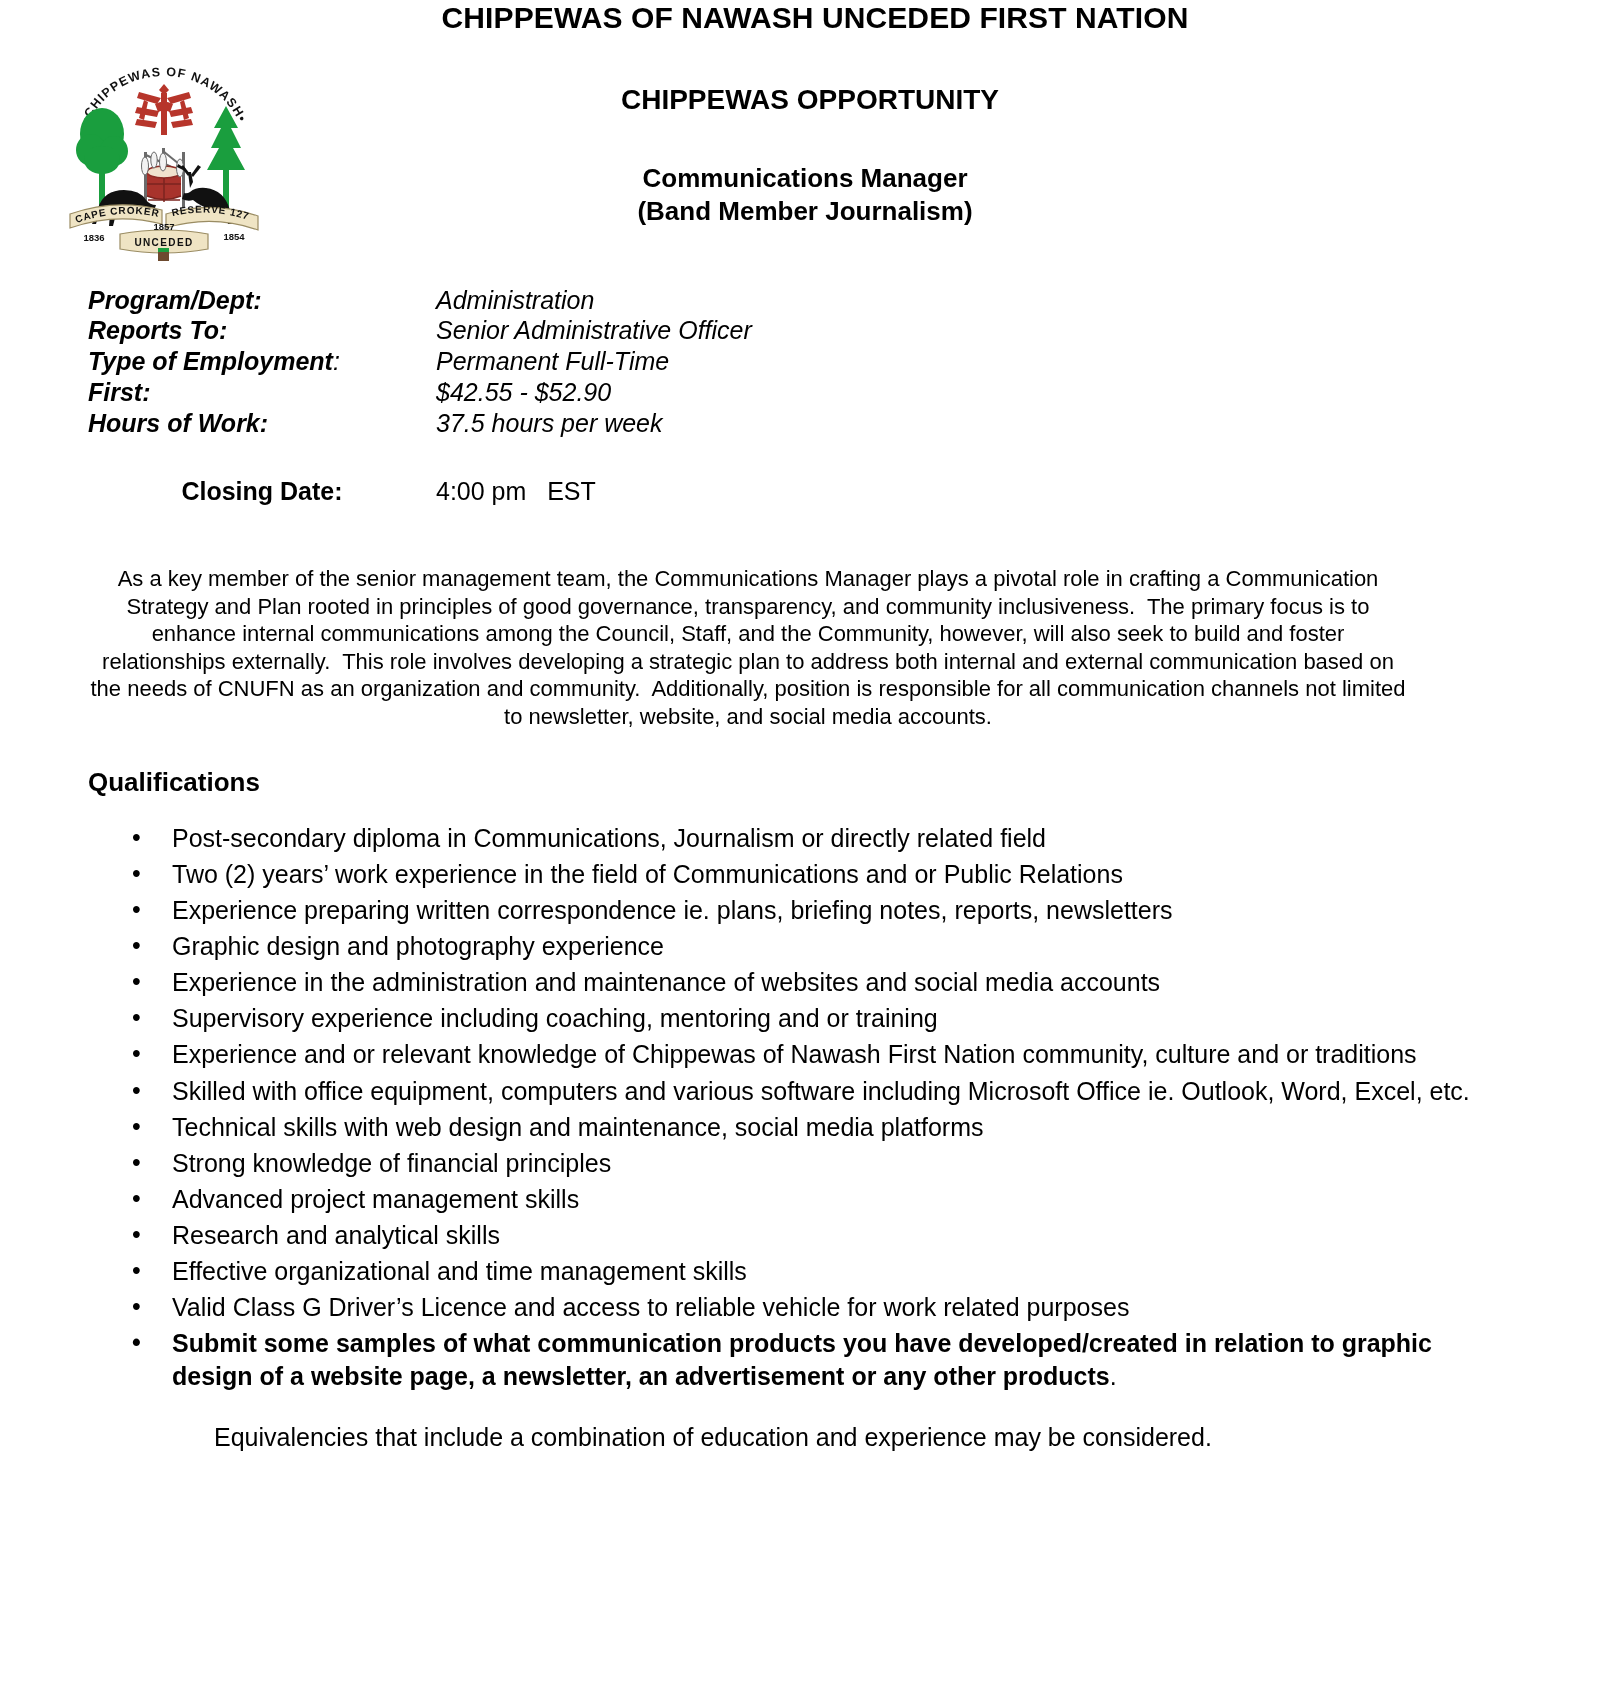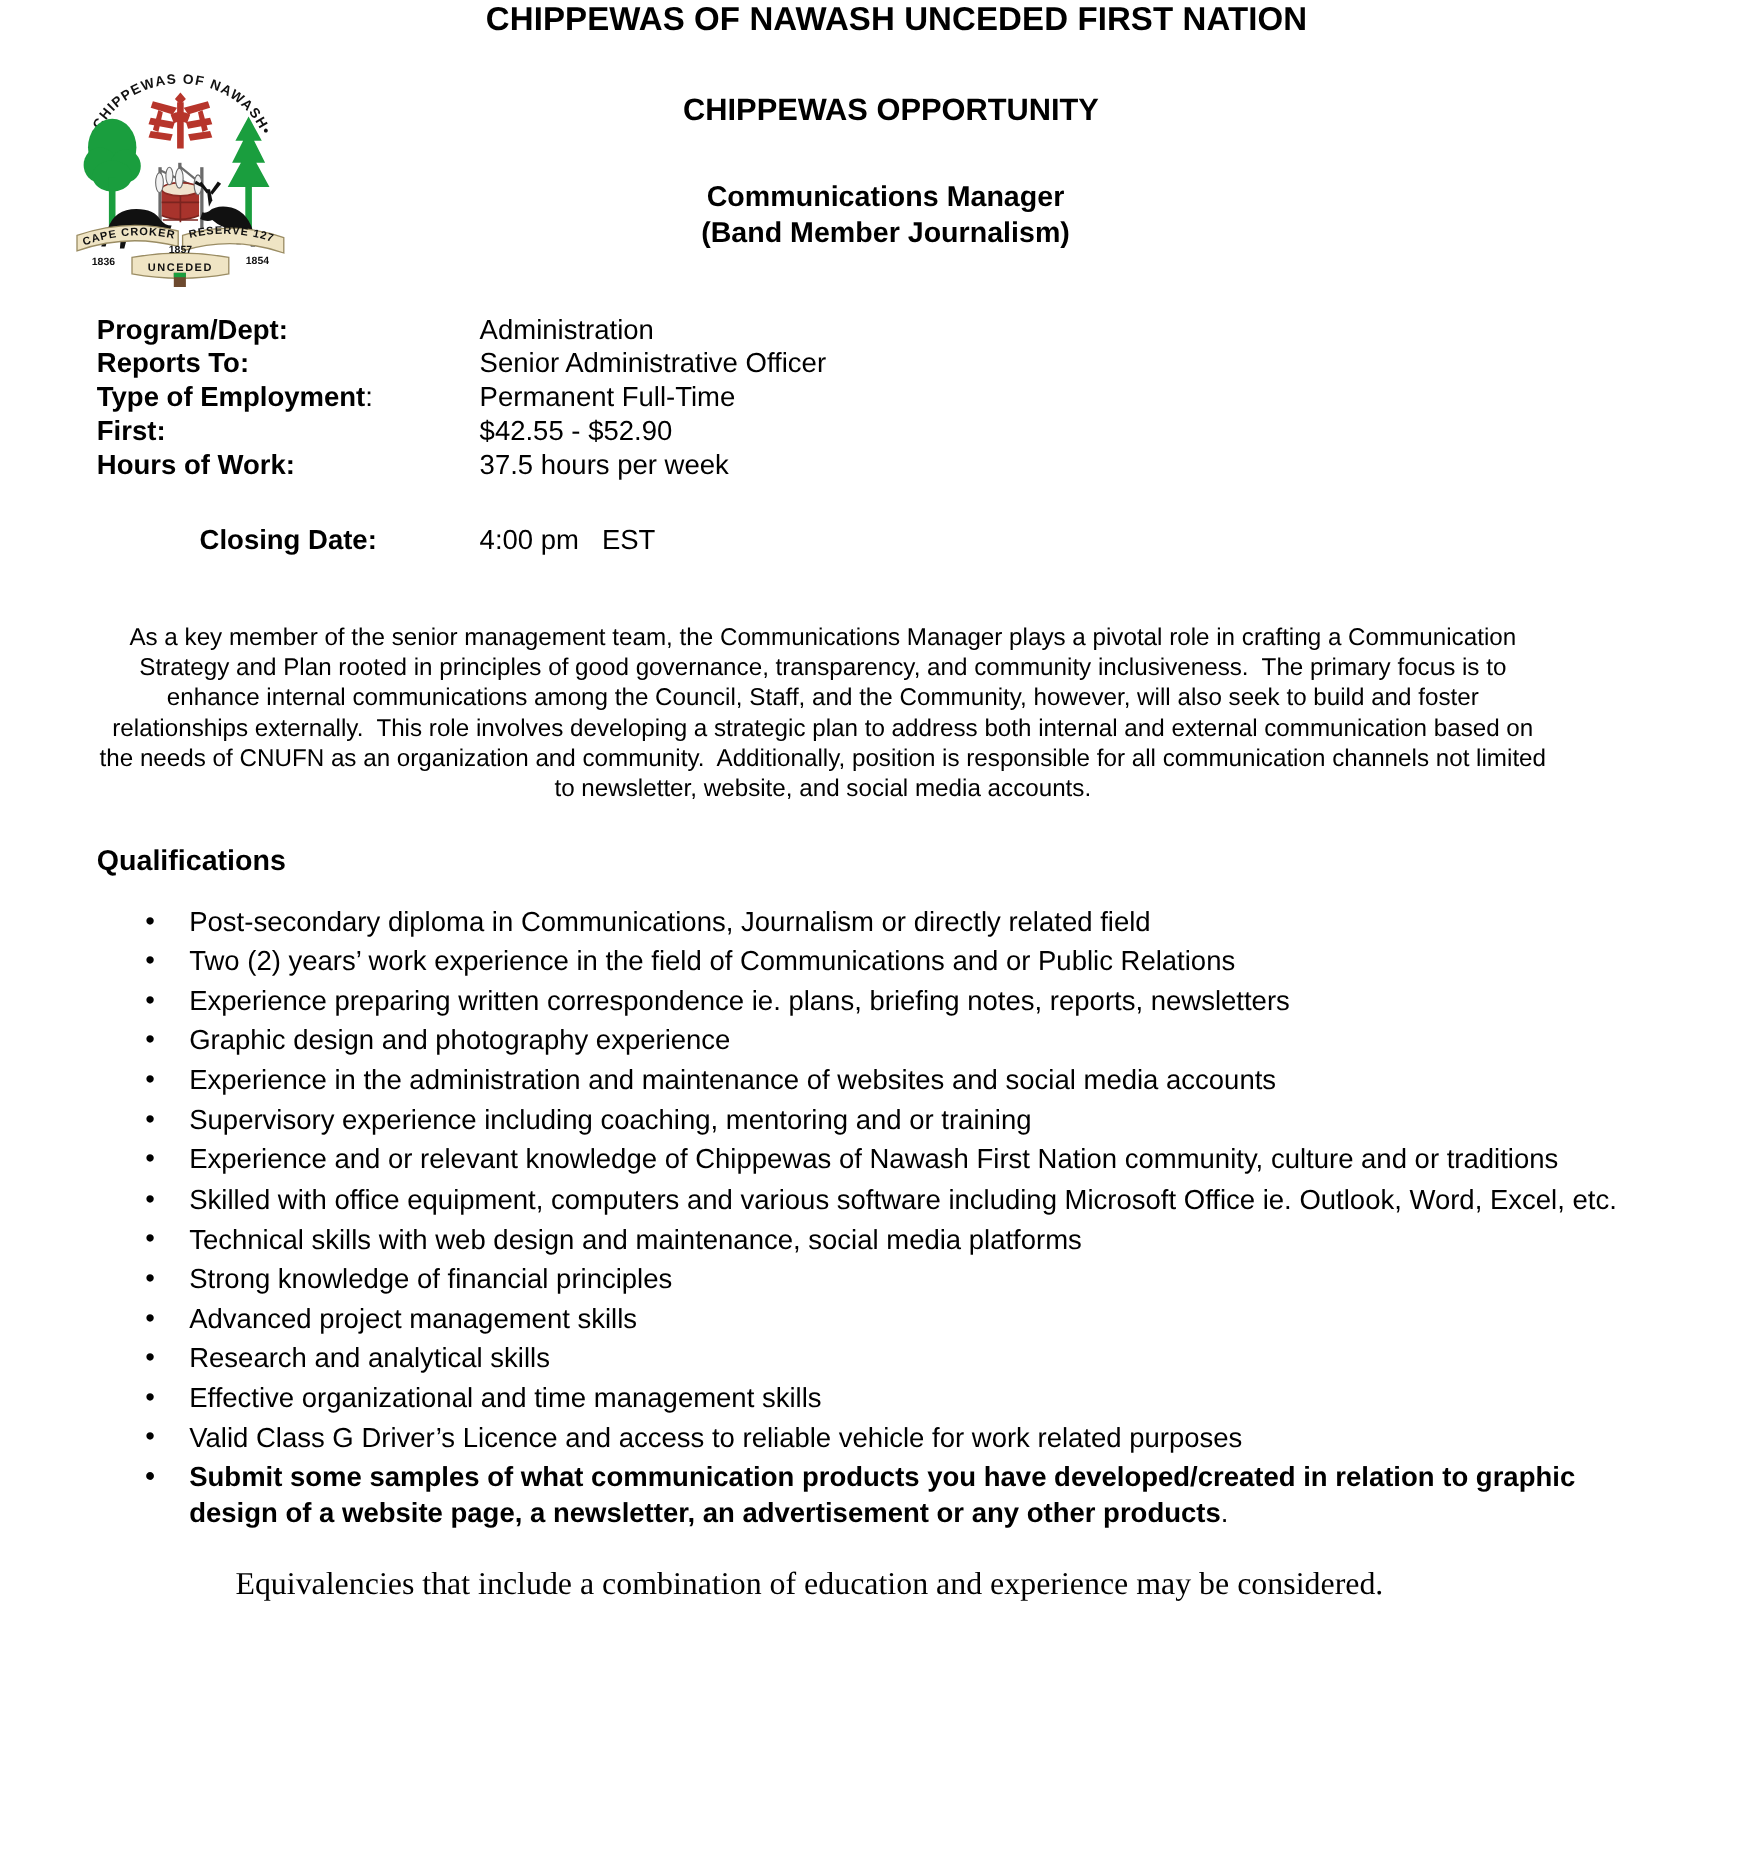--- a/index.html
+++ b/index.html
@@ -62,20 +62,21 @@
     height: 205px;
     background: #ffffff;
   }
   .logo-box svg { display: block; }
 
   
   .info-table {
     margin-top: 56px;
     margin-left: 88px;
     border-collapse: collapse;
+    font-style: italic;
   }
   .info-table td {
     font-size: 25px;
     line-height: 1.23;
     padding: 0;
     vertical-align: top;
     white-space: nowrap;
   }
   .info-label {
     font-weight: bold;
@@ -135,23 +136,22 @@
     position: absolute;
     left: 132px;
     top: -1px;
     font-size: 25px;
   }
   .qual-list li.bold-item { font-weight: bold; }
   .qual-list li.bold-item .tail { font-weight: normal; }
 
   .equiv-line {
     margin: 30px 0 0 214px;
-    font-size: 29px;
+    font-size: 25px;
     line-height: 1.25;
-    font-family: Liberation Serif, serif;
   }
 </style>
 </head>
 <body>
 
 <div class="page">
 
   <div class="logo-box">
     <svg width="212" height="205" viewBox="0 0 212 205" xmlns="http://www.w3.org/2000/svg" aria-hidden="true">
       <rect x="0" y="0" width="212" height="205" fill="#ffffff"></rect>

